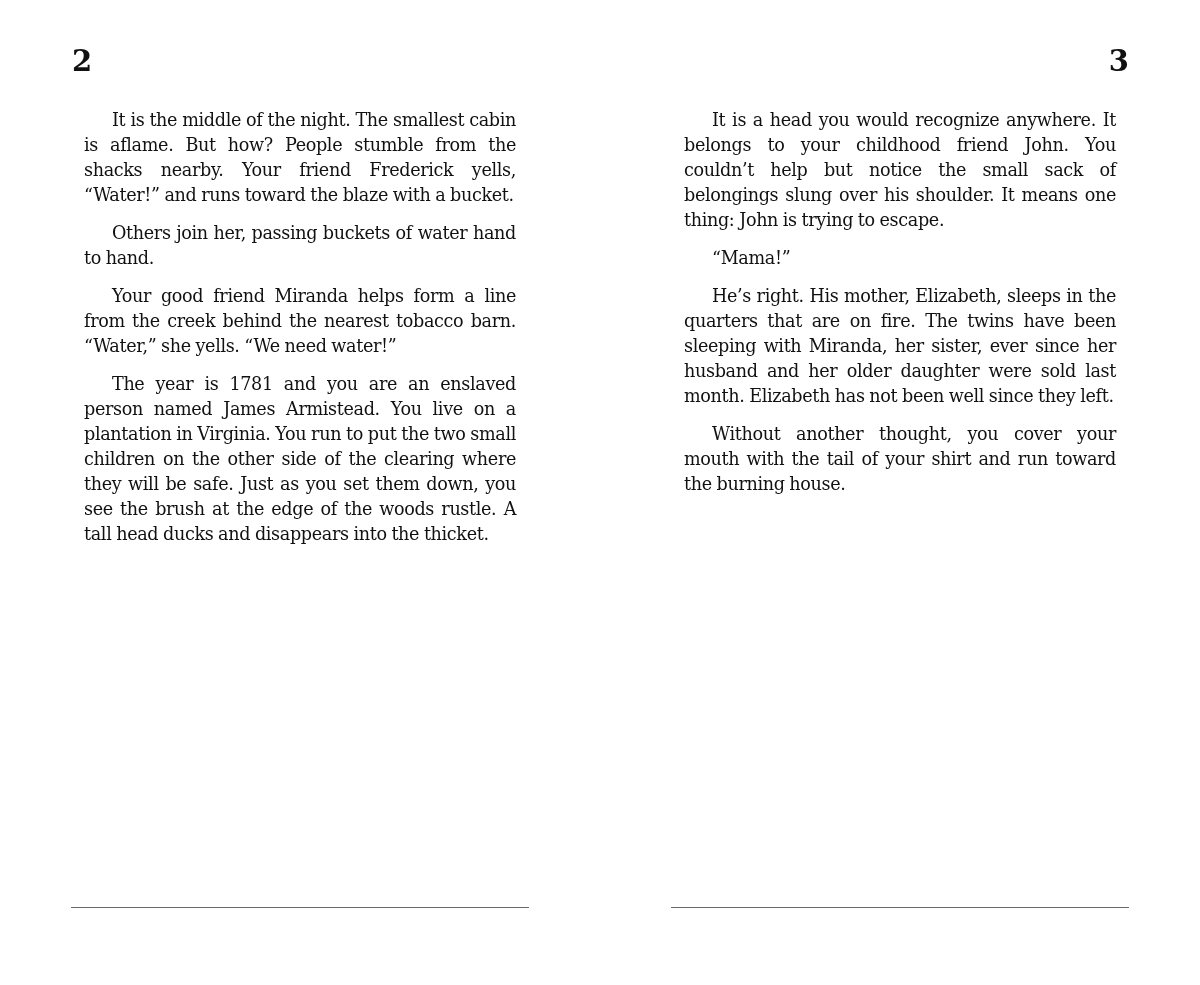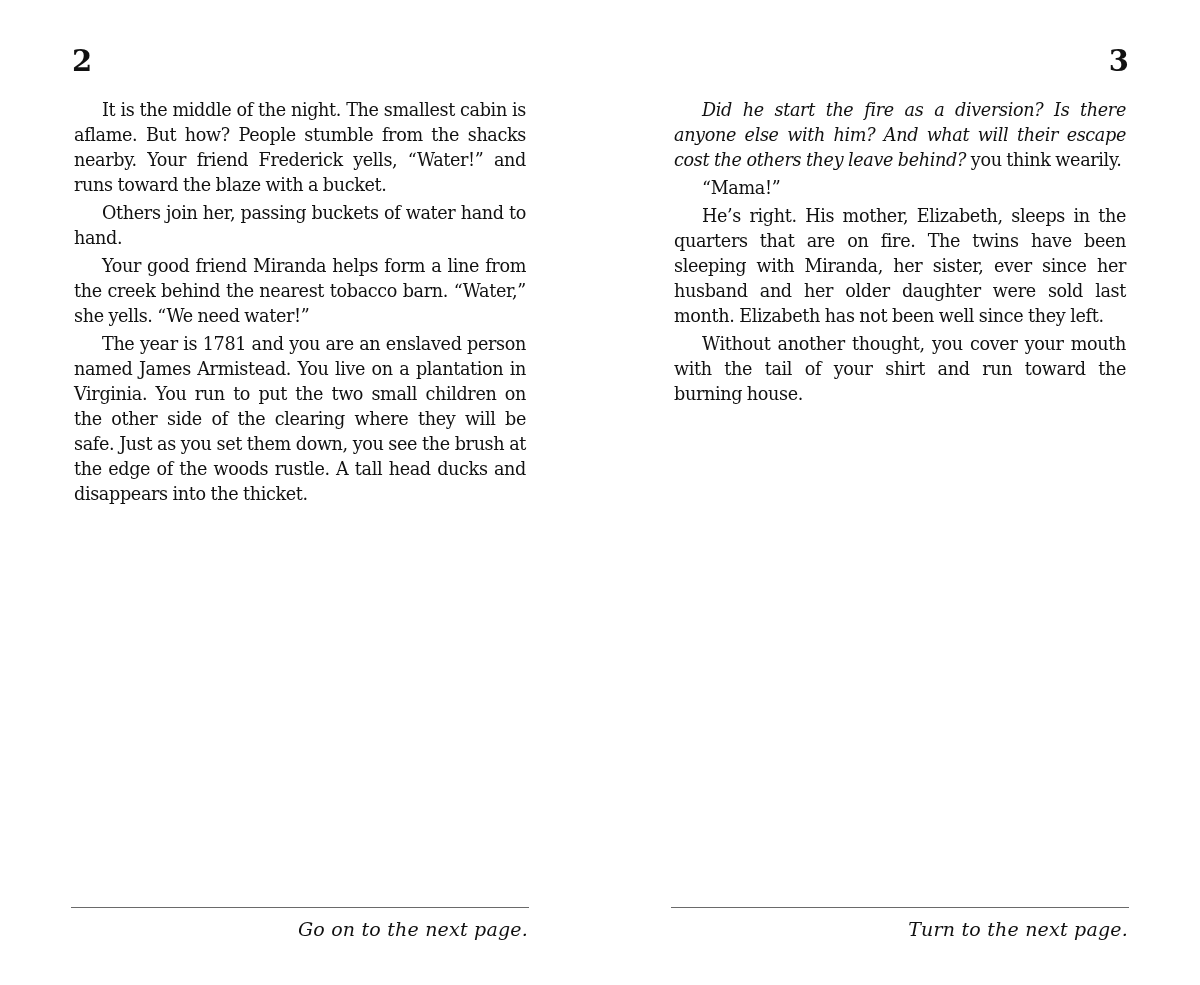--- a/index.html
+++ b/index.html
@@ -41,21 +41,21 @@
       top: 95px;
       left: 0;
       width: 458px;
       font-size: 17.6px;
       line-height: 25px;
       letter-spacing: -0.35px;
       word-spacing: -0.5px;
       text-align: justify;
     }
     .body-text p {
-      margin: 3px;
+      margin: 13px;
       text-indent: 28px;
     }
     .body-text p:last-child { text-align-last: left; }
     .italic { font-style: italic; }
 
     .footer-rule {
       position: absolute;
       top: 907px;
       left: 0;
       width: 458px;
@@ -78,26 +78,24 @@
 
 <div class="page left">
   <div class="page-number">2</div>
   <div class="body-text">
       <p><span>It is the middle of the night. The smallest cabin is aflame. But how? People stumble from the shacks nearby. Your friend Frederick yells, “Water!” and runs toward the blaze with a bucket.</span></p>
       <p><span>Others join her, passing buckets of water hand to hand.</span></p>
       <p><span>Your good friend Miranda helps form a line from the creek behind the nearest tobacco barn. “Water,” she yells. “We need water!”</span></p>
       <p><span>The year is 1781 and you are an enslaved person named James Armistead. You live on a plantation in Virginia. You run to put the two small children on the other side of the clearing where they will be safe. Just as you set them down, you see the brush at the edge of the woods rustle. A tall head ducks and disappears into the thicket.</span></p>
     </div>
   <div class="footer-rule"></div>
-  <div class="footer-note">Go on to the next page.</div>
 </div>
 
 <div class="page right">
   <div class="page-number">3</div>
   <div class="body-text">
-      <p><span class="italic">Did he start the fire as a diversion? Is there anyone else with him? And what will their escape cost the others they leave behind?</span><span> you think wearily.</span></p>
+      <p><span>It is a head you would recognize anywhere. It belongs to your childhood friend John. You couldn’t help but notice the small sack of belongings slung over his shoulder. It means one thing: John is trying to escape.</span></p>
       <p><span>“Mama!”</span></p>
       <p><span>He’s right. His mother, Elizabeth, sleeps in the quarters that are on fire. The twins have been sleeping with Miranda, her sister, ever since her husband and her older daughter were sold last month. Elizabeth has not been well since they left.</span></p>
       <p><span>Without another thought, you cover your mouth with the tail of your shirt and run toward the burning house.</span></p>
     </div>
   <div class="footer-rule"></div>
-  <div class="footer-note">Turn to the next page.</div>
 </div>
 
 </body></html>

